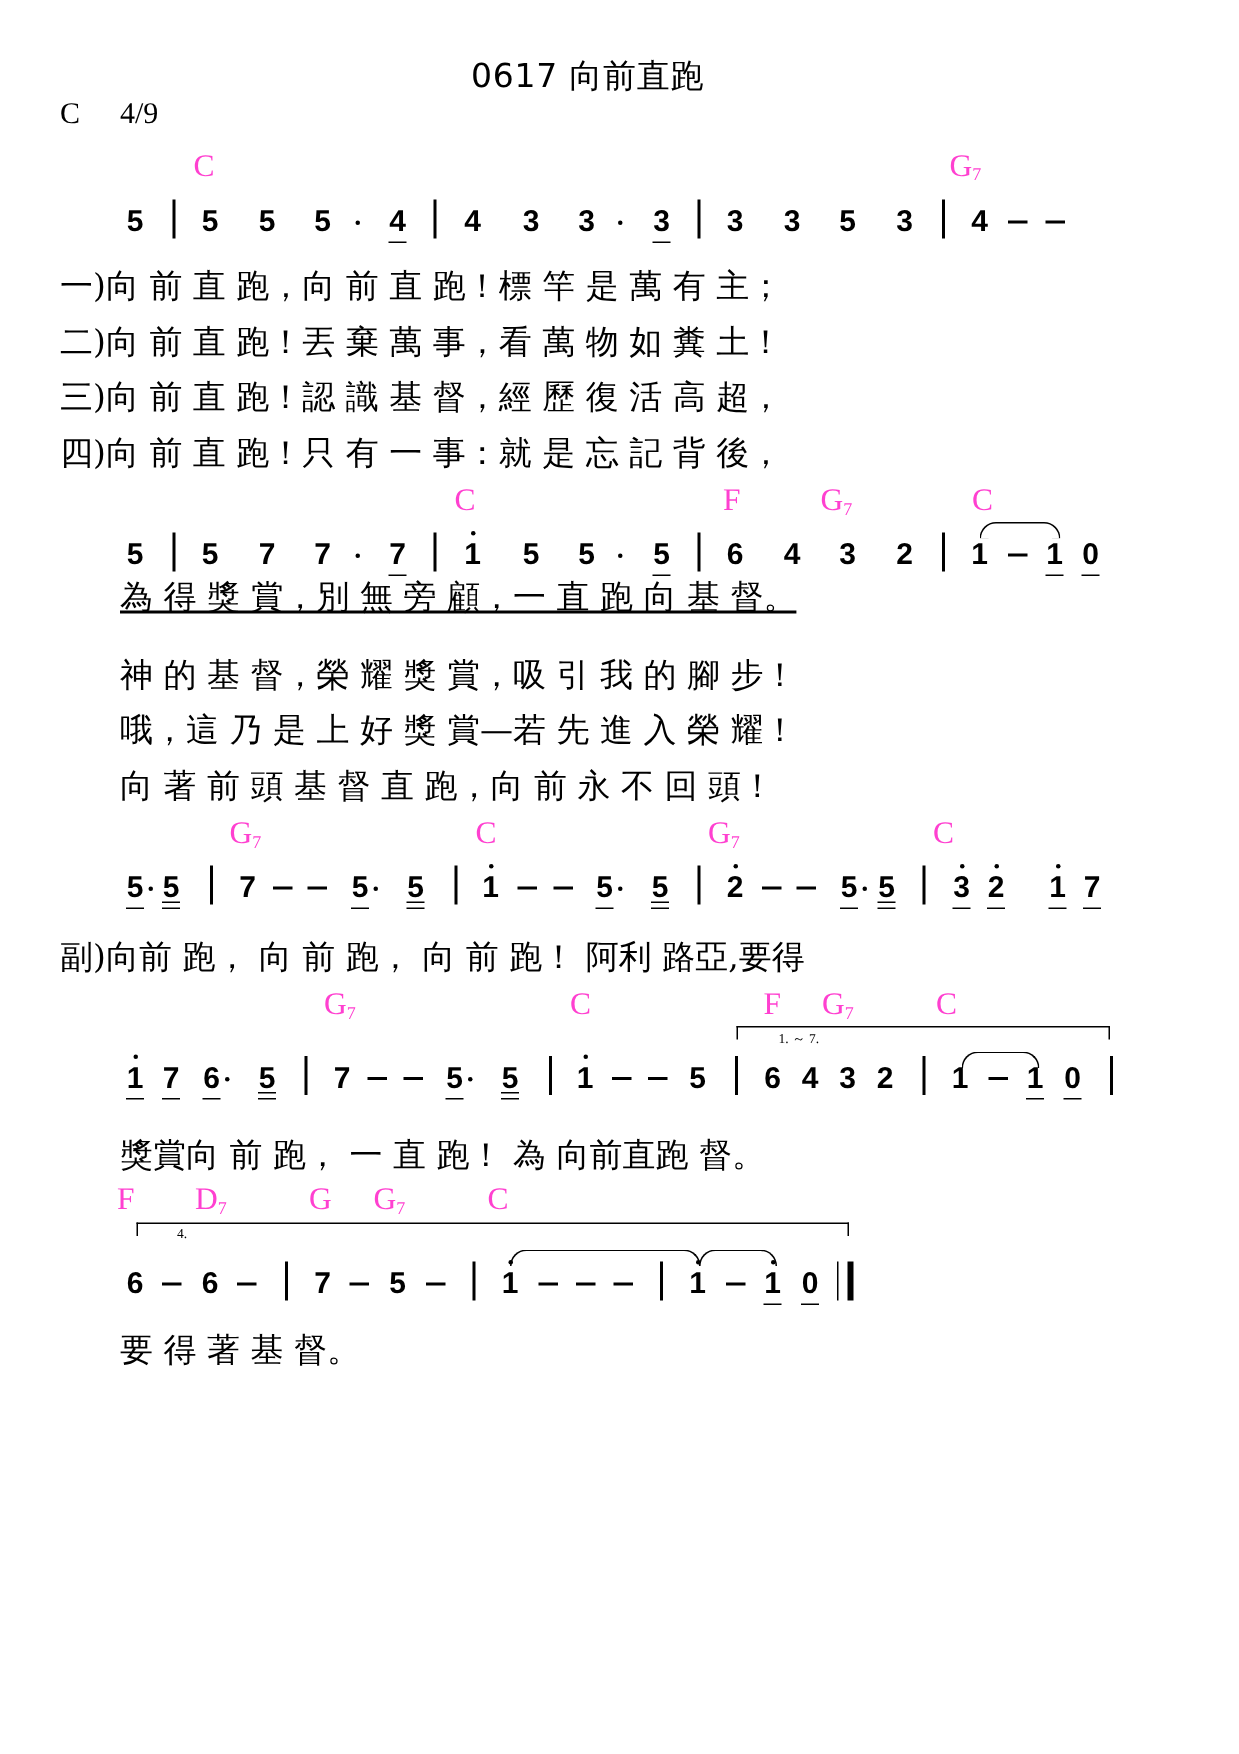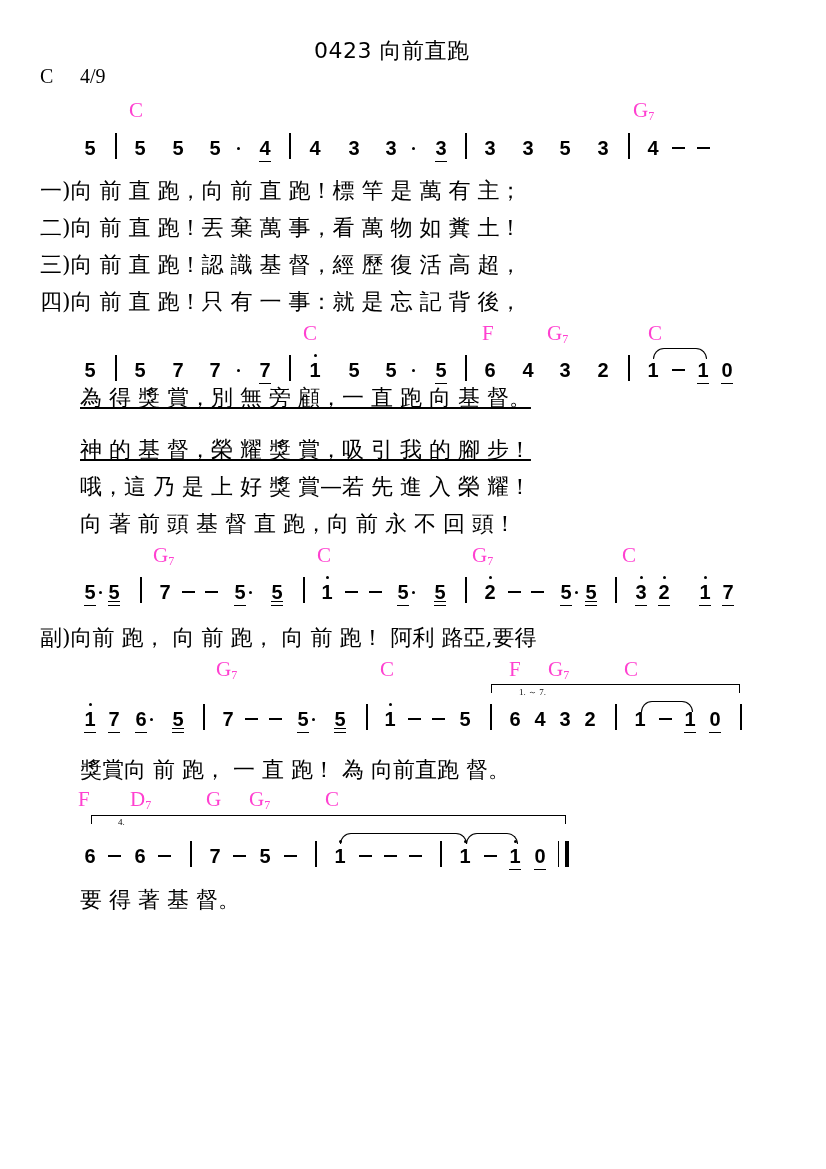--- a/index.html
+++ b/index.html
@@ -19,21 +19,21 @@
   .dash { width:13px; height:2px; background:#000; }
   .lyric { font-family:"DejaVu Serif", serif; font-size:22px; }
   .tie { border:1.3px solid #000; border-bottom:none; border-radius:14px 14px 0 0; height:10px; }
   .volta { border-top:1.2px solid #000; border-left:1.2px solid #000; height:8px; }
   .volta.end { border-right:1.2px solid #000; }
   .volta-label { font-family:"Liberation Serif", serif; font-size:9px; }
 </style>
 </head>
 <body>
 
-<div class="abs title">0423  向前直跑</div>
+<div class="abs title">0617  向前直跑</div>
 <div class="abs meta" style="left:40px;">C</div>
 <div class="abs meta" style="left:80px;">4/9</div>
 
 <div class="abs chord" style="left:129px;top:98px;"><span>C</span></div>
 <div class="abs chord" style="left:633px;top:98px;"><span>G</span><sub>7</sub></div>
 
 <div class="abs note" style="left:82px;top:137px;">5</div>
 <div class="abs bar" style="left:115px;top:133px;"></div>
 <div class="abs note" style="left:132px;top:137px;">5</div>
 <div class="abs note" style="left:170px;top:137px;">5</div>
@@ -85,21 +85,21 @@
 <div class="abs note" style="left:557px;top:359px;">3</div>
 <div class="abs note" style="left:595px;top:359px;">2</div>
 <div class="abs bar" style="left:628px;top:355px;"></div>
 <div class="abs tie" style="left:653px;top:348px;width:52px;"></div>
 <div class="abs note" style="left:645px;top:359px;">1</div>
 <div class="abs dash" style="left:672px;top:369px;"></div>
 <div class="abs note u1" style="left:695px;top:359px;">1</div>
 <div class="abs note u1" style="left:719px;top:359px;">0</div>
 
 <div class="abs lyric" style="left:80px;top:383px;text-decoration:underline;">為 得 獎 賞，別 無 旁 顧，一 直 跑 向 基 督。</div>
-<div class="abs lyric" style="left:80px;top:435px;text-decoration:underline;">神 的 基 督，榮 耀 獎 賞，吸 引 我 的 腳 步！</div>
+<div class="abs lyric" style="left:80px;top:435px;">神 的 基 督，榮 耀 獎 賞，吸 引 我 的 腳 步！</div>
 <div class="abs lyric" style="left:80px;top:472px;">哦，這 乃 是 上 好 獎 賞—若 先 進 入 榮 耀！</div>
 <div class="abs lyric" style="left:80px;top:509px;">向 著 前 頭 基 督 直 跑，向 前 永 不 回 頭！</div>
 
 <div class="abs chord" style="left:153px;top:543px;"><span>G</span><sub>7</sub></div>
 <div class="abs chord" style="left:317px;top:543px;"><span>C</span></div>
 <div class="abs chord" style="left:472px;top:543px;"><span>G</span><sub>7</sub></div>
 <div class="abs chord" style="left:622px;top:543px;"><span>C</span></div>
 
 <div class="abs note u1" style="left:82px;top:581px;">5</div>
 <div class="abs dot" style="left:99px;top:591px;"></div>

